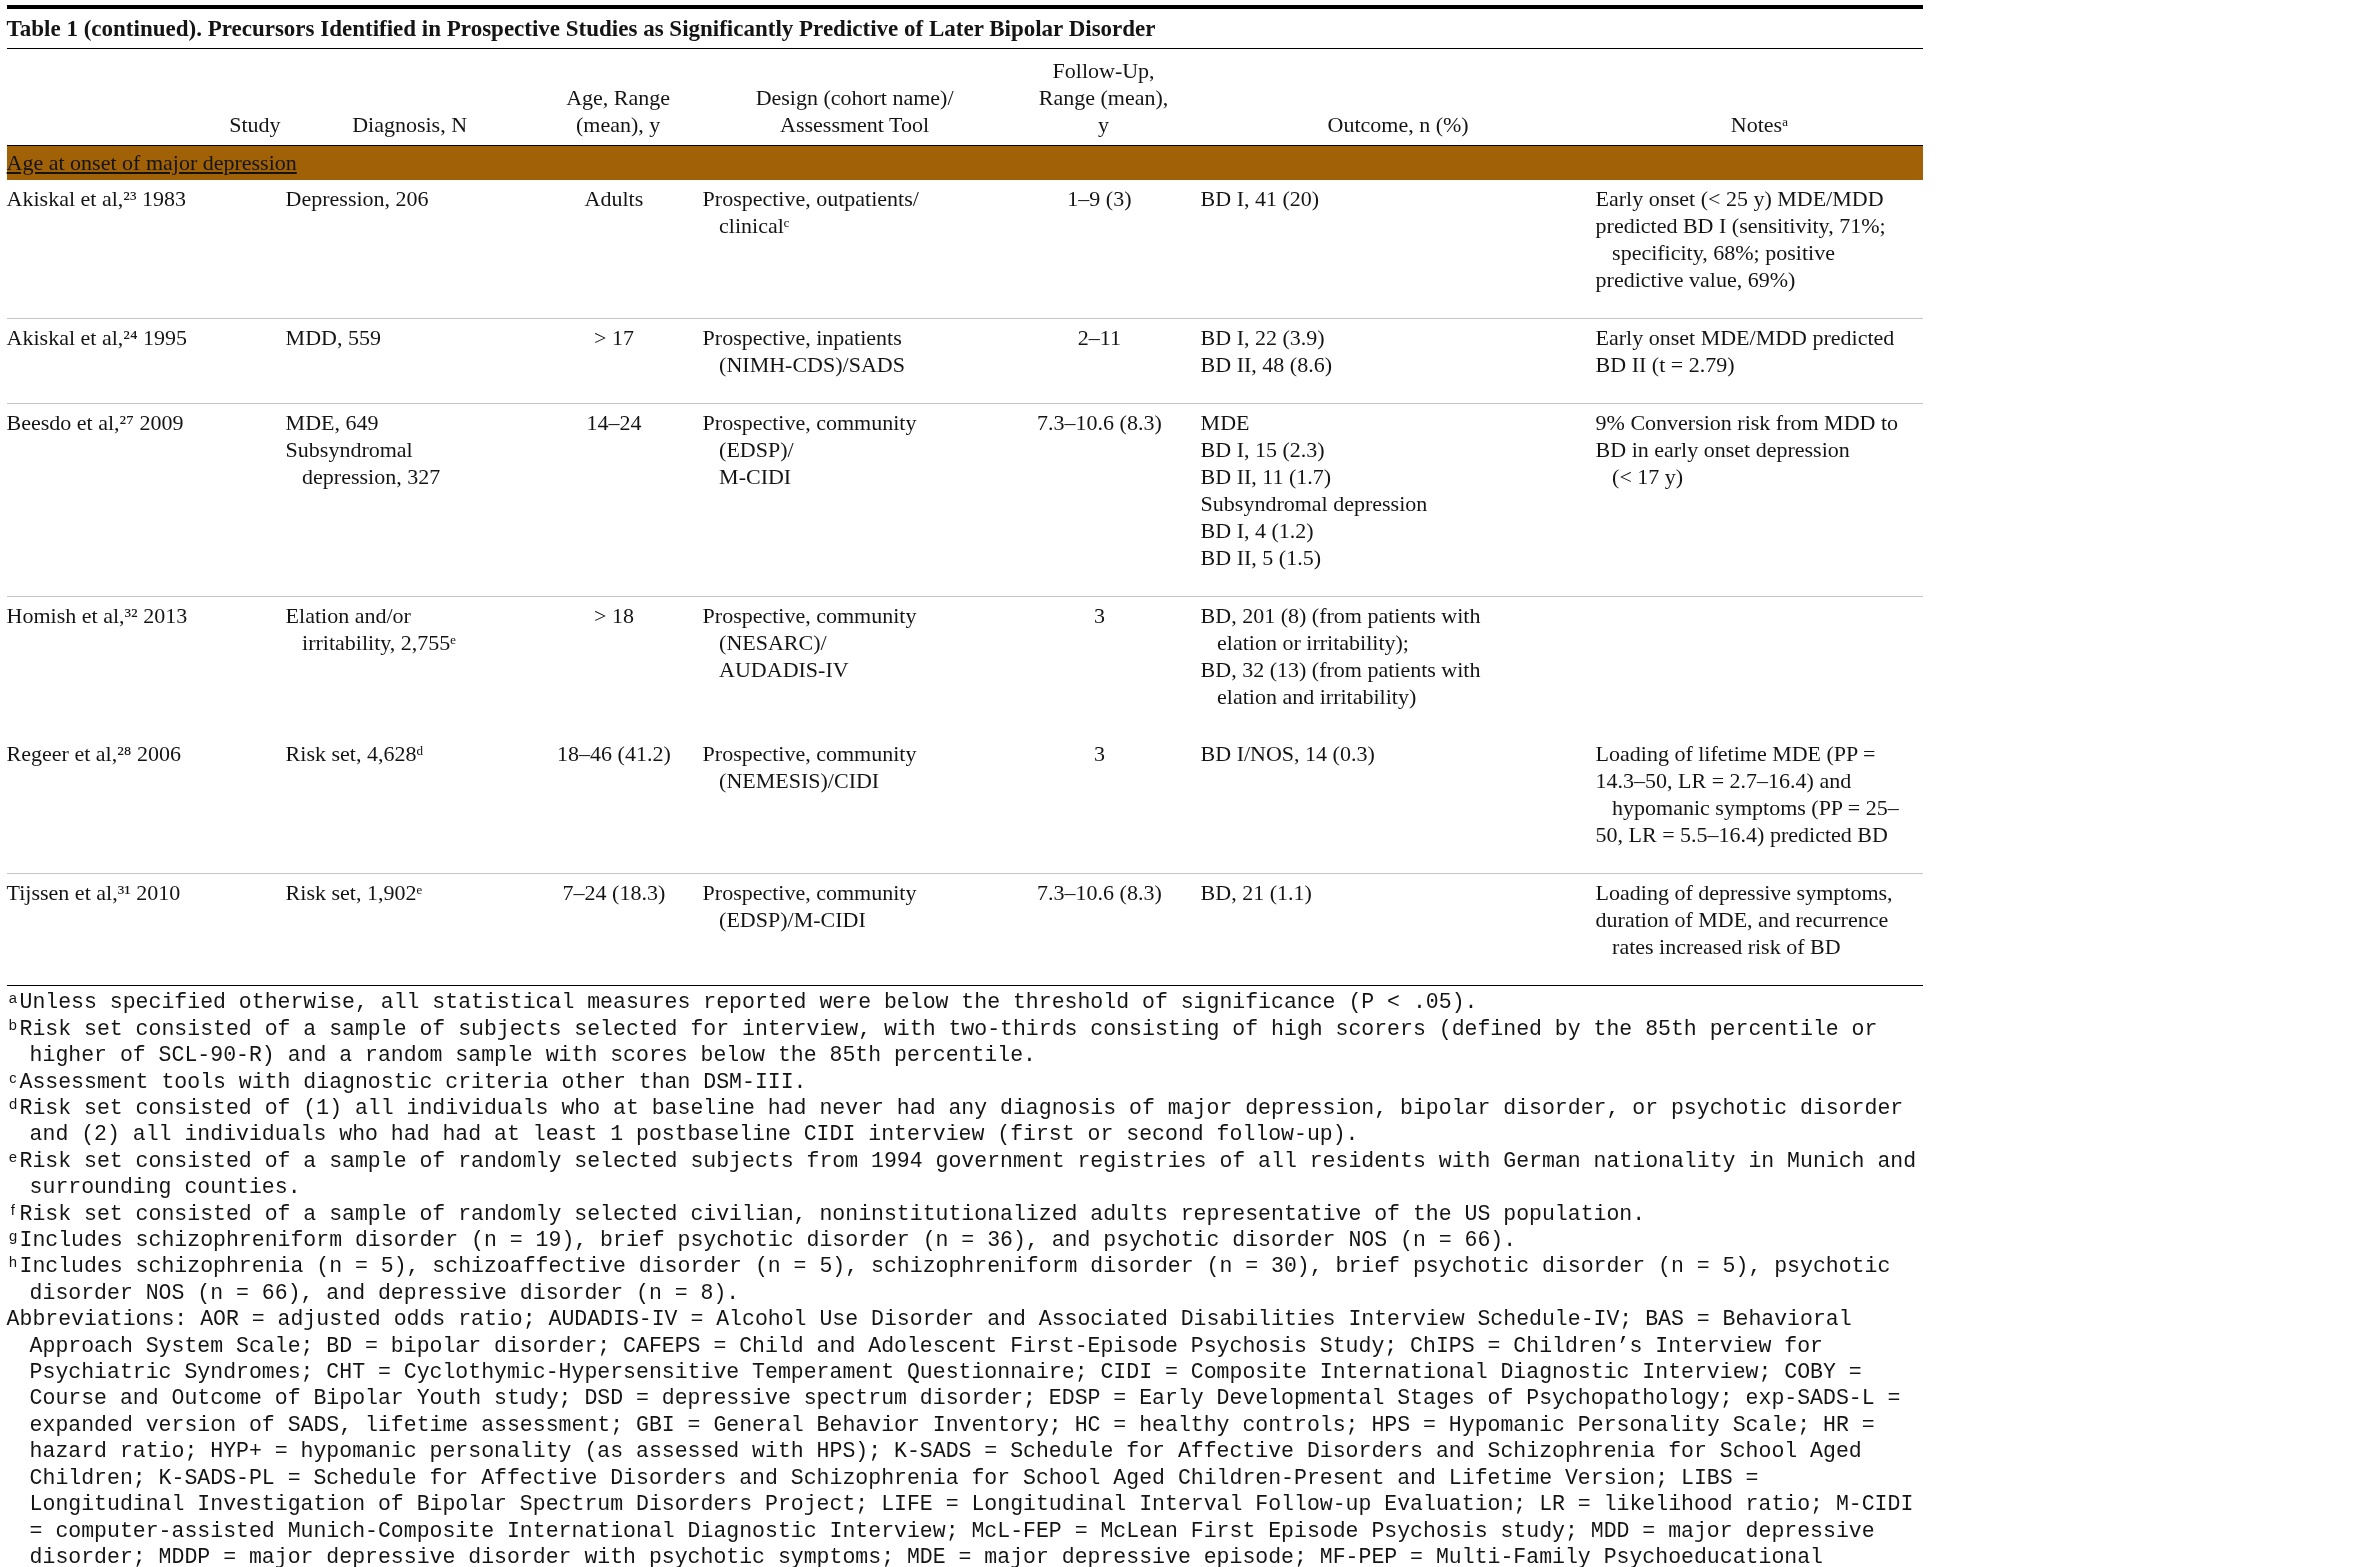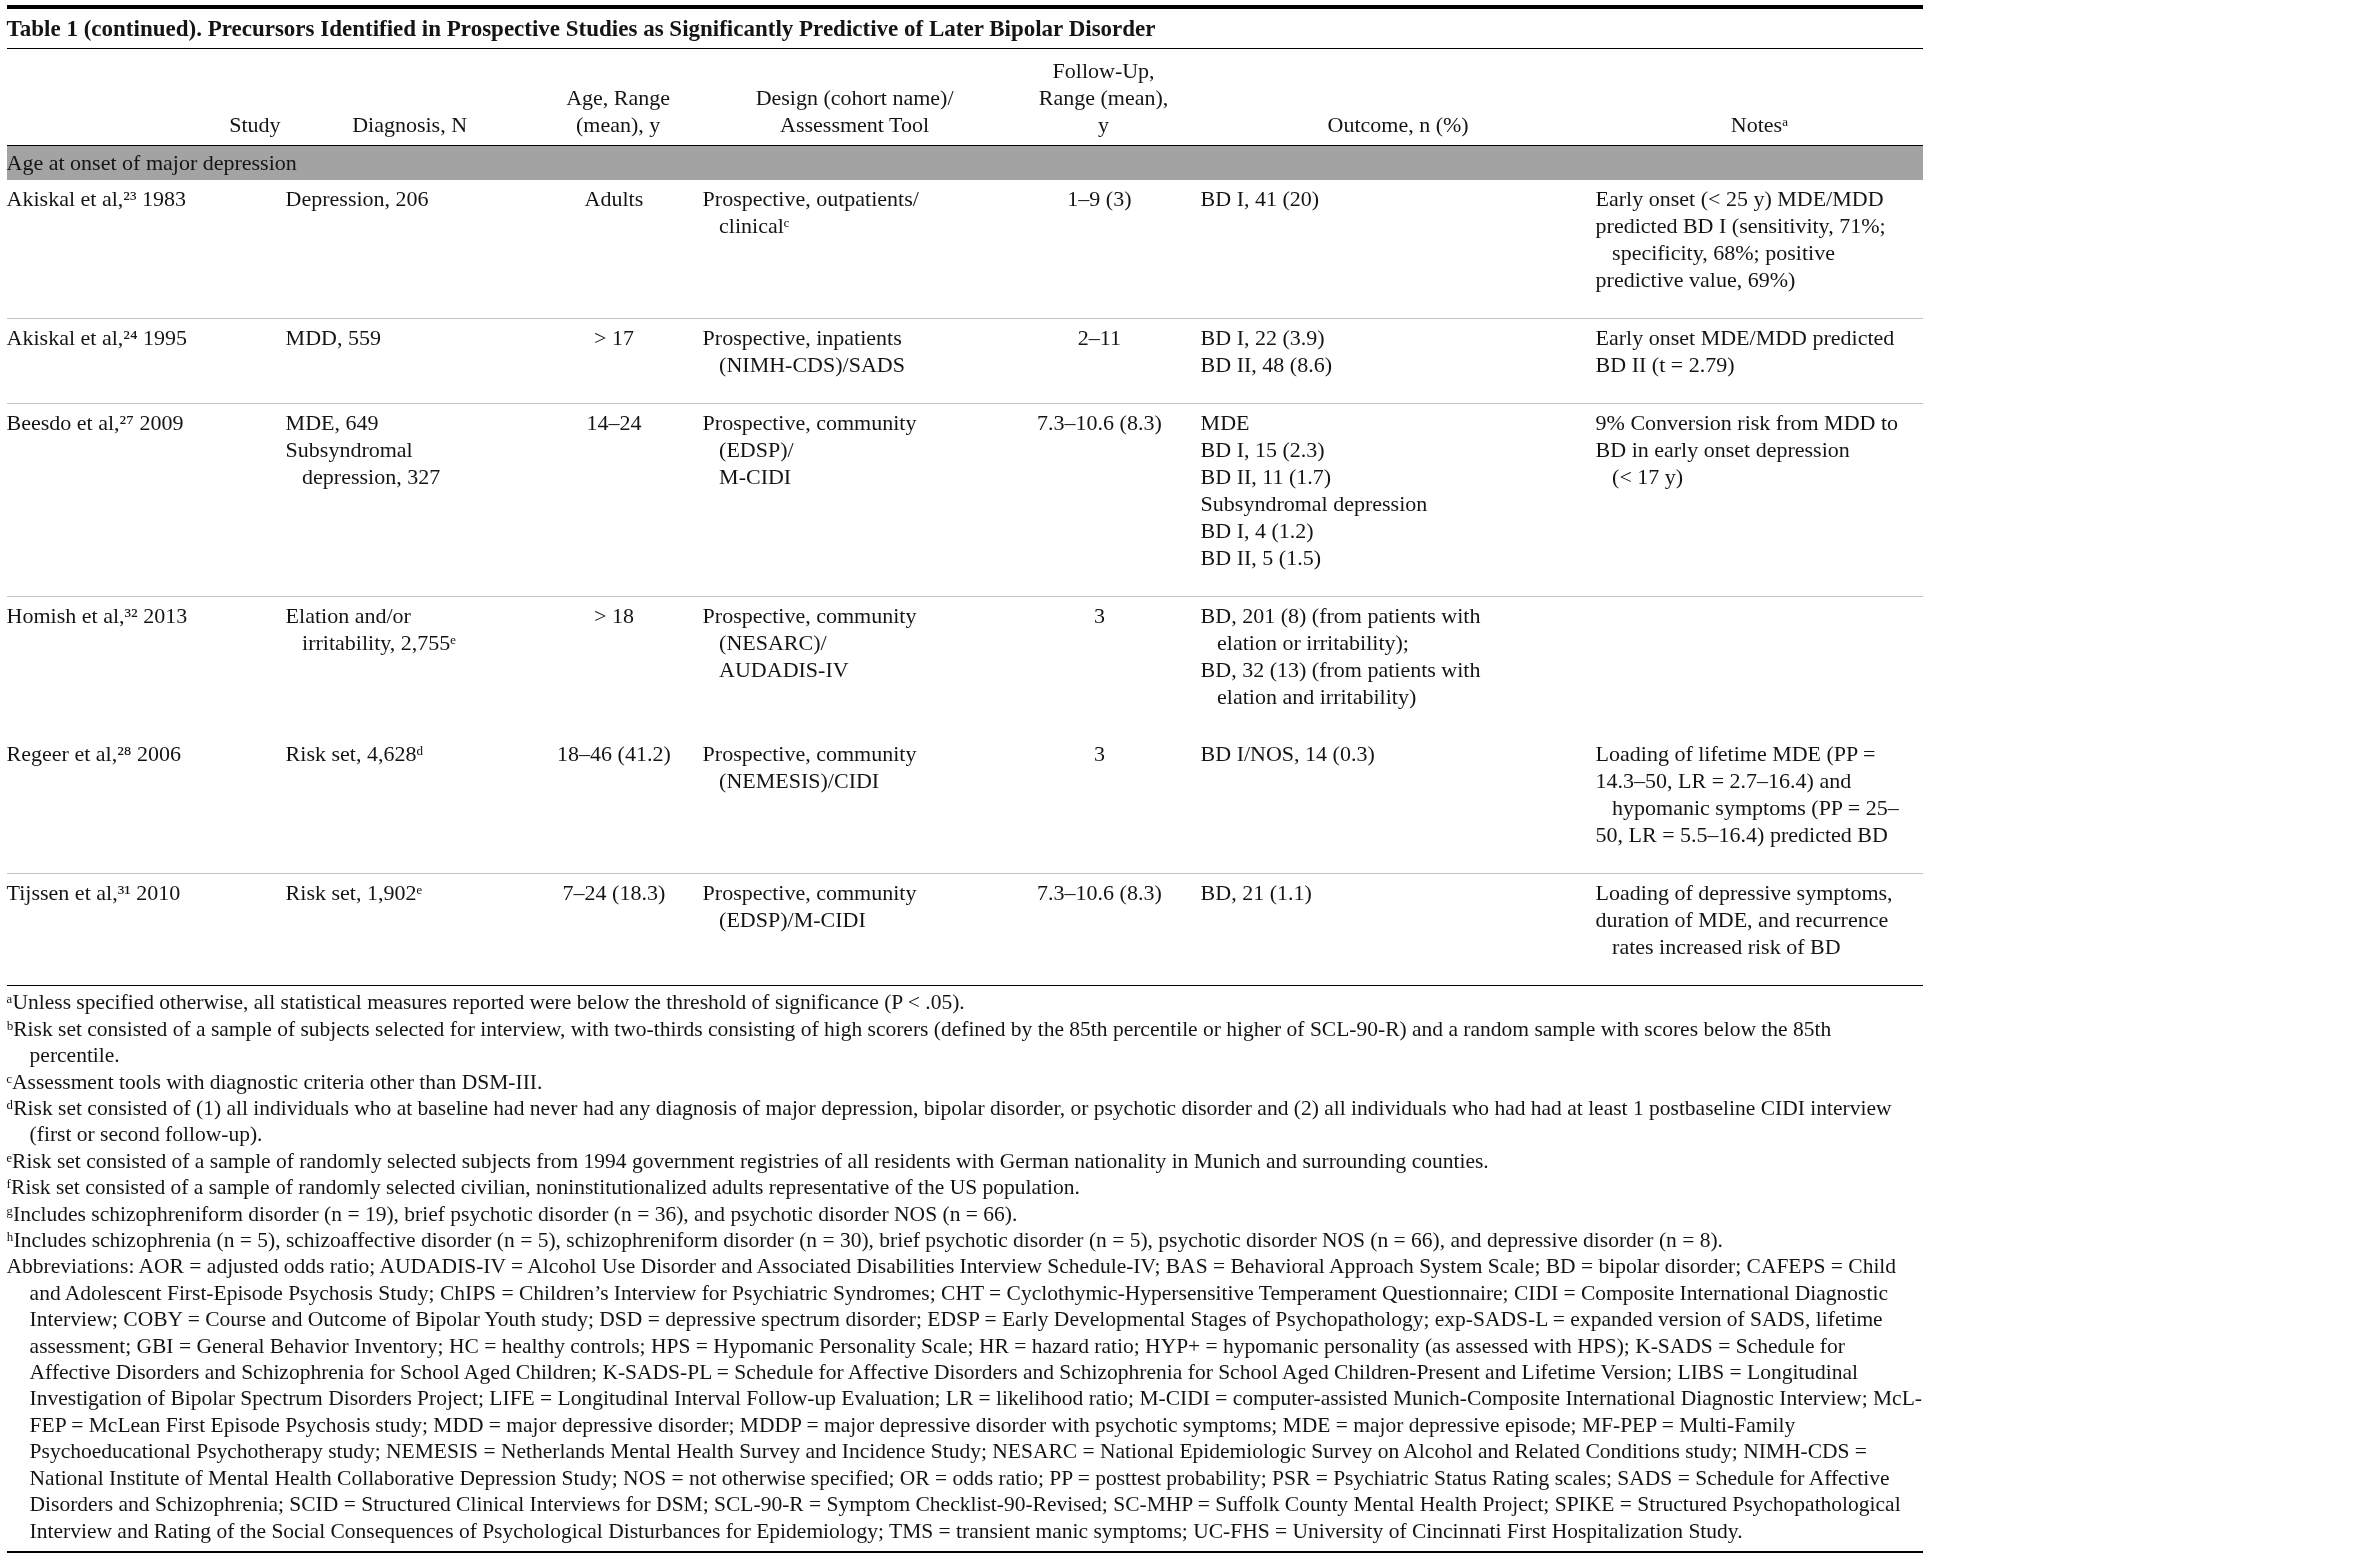--- a/index.html
+++ b/index.html
@@ -34,37 +34,39 @@
   thead th{
     font-weight:normal;
     vertical-align:bottom;
     text-align:center;
     white-space:pre-wrap;
     padding:8.3px 5px 6.6px 5px;
     border-bottom:1.7px solid #000;
   }
   thead th.al{text-align:right;padding-left:0;}
   tr.section td{
-    background:#a3a3a3;
+    background:#a16207;
     padding:3.3px 6.6px 4.1px 0;
     text-align:left;
+    text-decoration:underline;
   }
   td{
     vertical-align:top;
     white-space:pre-wrap;
     padding:5px 8.3px 25px 0;
   }
   td.ctr{text-align:center;}
   tr.datarow td{border-top:0.8px solid #c4c4c4;}
   tr.first td{border-top:none;}
   .footnotes{margin-top:3.3px;font-size:21.5px;line-height:26.4px;}
   .footnotes p{
     margin:0;
     padding-left:23px;
     text-indent:-23px;
+    font-family:Liberation Mono, monospace;
   }
   .bottomrule{margin-top:6.6px;}
 </style>
 </head>
 <body>
 
 <div class="page">
 
   <div class="rule-thick"></div>
 

